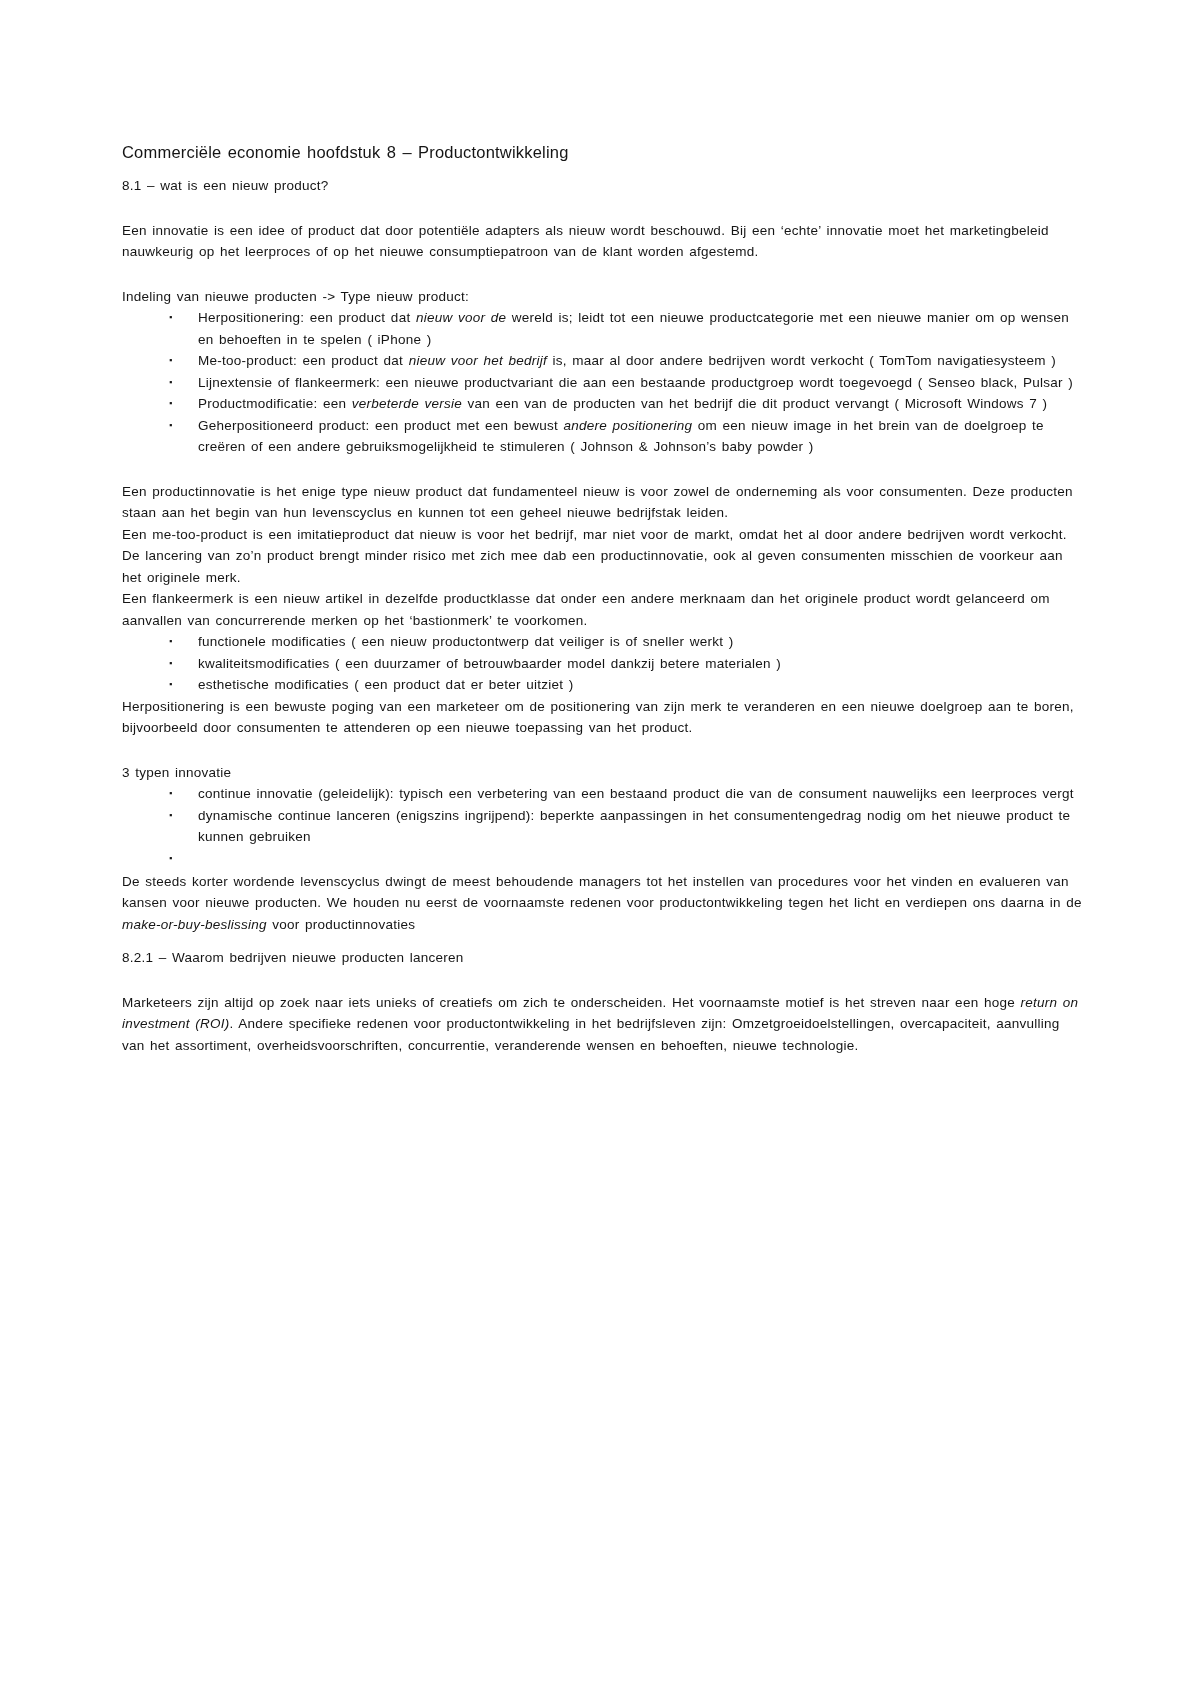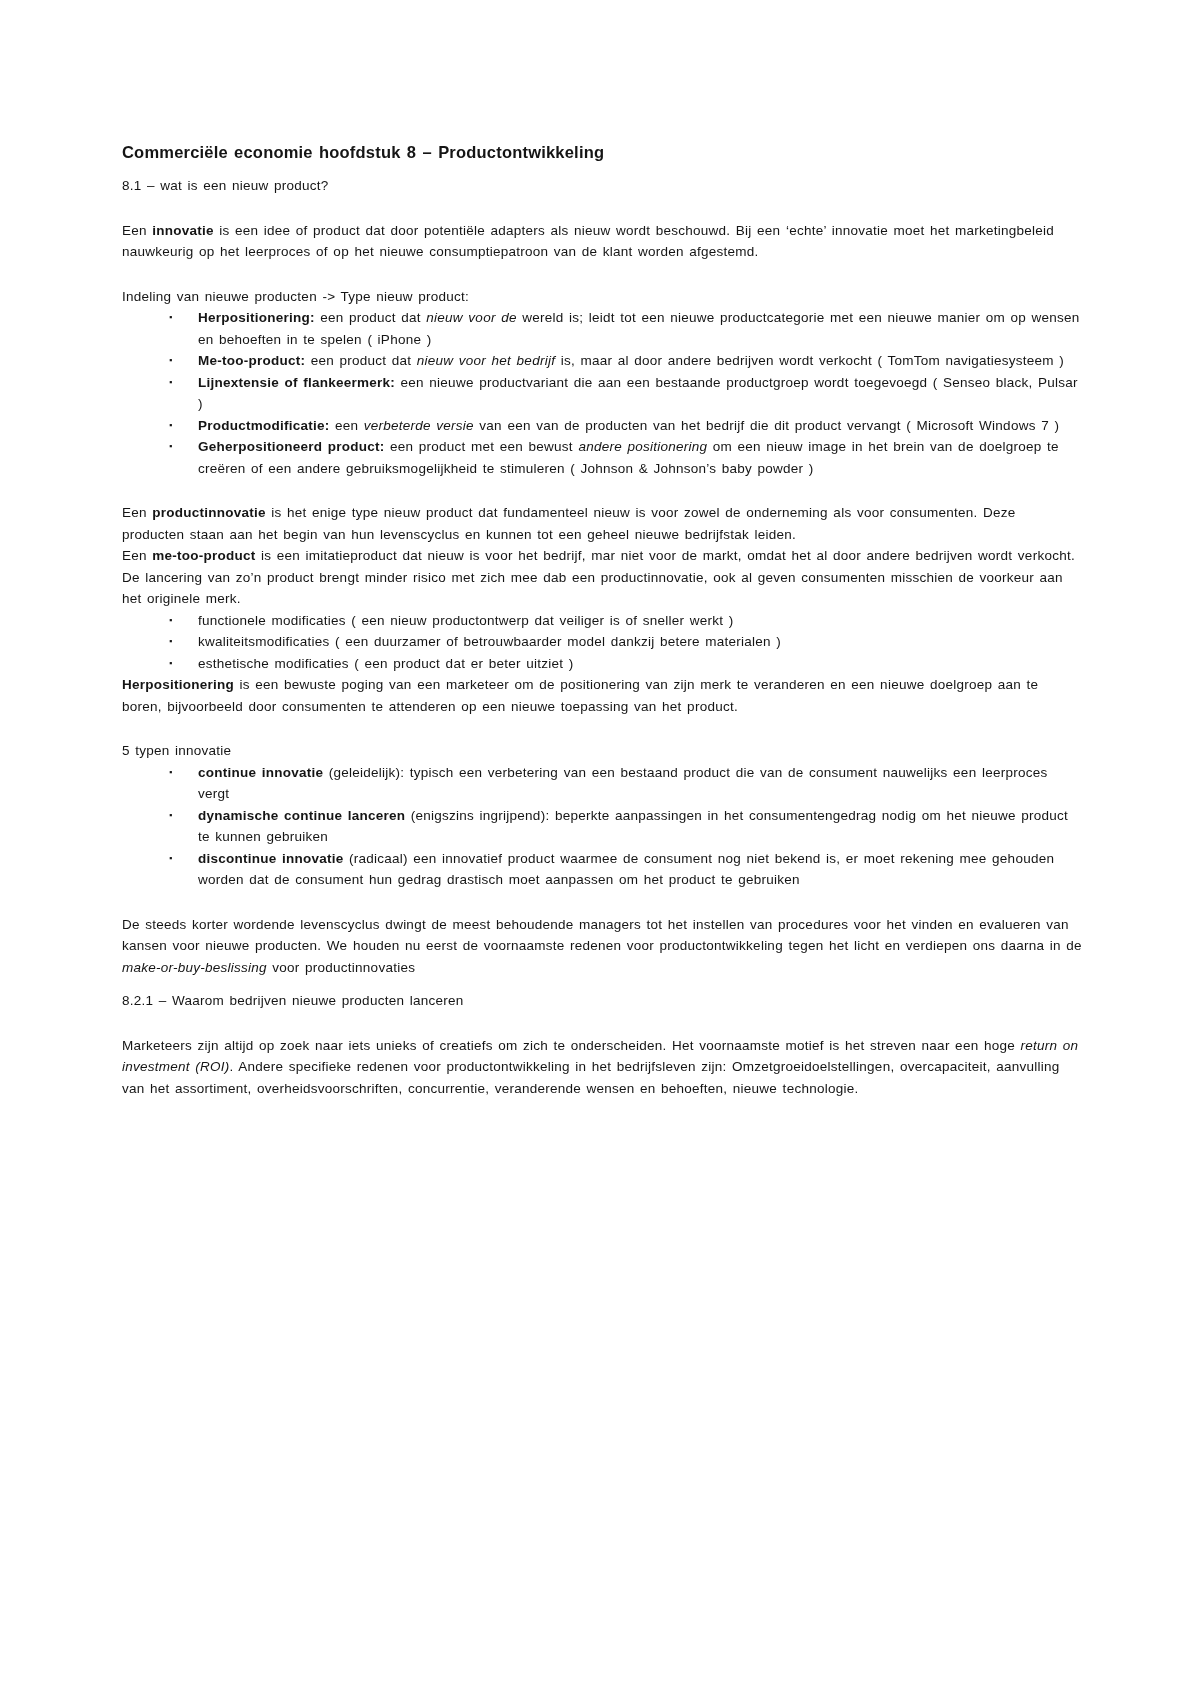--- a/index.html
+++ b/index.html
@@ -48,50 +48,51 @@
   }
   ul.bullet-list li { position: relative; }
   .bullet {
     position: absolute;
     left: -29px;
     top: 0;
     font-size: 9px;
     line-height: 21.5px;
     letter-spacing: 0;
   }
-  b { font-weight: bold; }
+  b { font-weight: normal; }
   i { }
 </style>
 </head>
 <body>
 
 <main class="page">
   <div>
       <h1 class="block title"><b>Commerciële economie hoofdstuk 8 – Productontwikkeling</b></h1>
       <h2 class="block heading"><span>8.1 – wat is een nieuw product?</span></h2>
       <p class="block paragraph"><span>Een </span><b>innovatie</b><span> is een idee of product dat door potentiële adapters als nieuw wordt beschouwd. Bij een ‘echte’ innovatie moet het marketingbeleid nauwkeurig op het leerproces of op het nieuwe consumptiepatroon van de klant worden afgestemd.</span></p>
       <p class="block paragraph"><span>Indeling van nieuwe producten -&gt; Type nieuw product:</span></p>
       <ul class="bullet-list block list tight">
         <li><span class="bullet">▪</span><span><b>Herpositionering:</b><span> een product dat </span><i>nieuw voor de</i><span> wereld is; leidt tot een nieuwe productcategorie met een nieuwe manier om op wensen en behoeften in te spelen ( iPhone )</span></span></li>
         <li><span class="bullet">▪</span><span><b>Me-too-product:</b><span> een product dat </span><i>nieuw voor het bedrijf</i><span> is, maar al door andere bedrijven wordt verkocht ( TomTom navigatiesysteem )</span></span></li>
         <li><span class="bullet">▪</span><span><b>Lijnextensie of flankeermerk:</b><span> een nieuwe productvariant die aan een bestaande productgroep wordt toegevoegd ( Senseo black, Pulsar )</span></span></li>
         <li><span class="bullet">▪</span><span><b>Productmodificatie:</b><span> een </span><i>verbeterde versie</i><span> van een van de producten van het bedrijf die dit product vervangt ( Microsoft Windows 7 )</span></span></li>
         <li><span class="bullet">▪</span><span><b>Geherpositioneerd product:</b><span> een product met een bewust </span><i>andere positionering</i><span> om een nieuw image in het brein van de doelgroep te creëren of een andere gebruiksmogelijkheid te stimuleren ( Johnson &amp; Johnson’s baby powder )</span></span></li>
       </ul>
       <p class="block paragraph"><span>Een </span><b>productinnovatie</b><span> is het enige type nieuw product dat fundamenteel nieuw is voor zowel de onderneming als voor consumenten. Deze producten staan aan het begin van hun levenscyclus en kunnen tot een geheel nieuwe bedrijfstak leiden.</span></p>
       <p class="block paragraph tight"><span>Een </span><b>me-too-product</b><span> is een imitatieproduct dat nieuw is voor het bedrijf, mar niet voor de markt, omdat het al door andere bedrijven wordt verkocht. De lancering van zo’n product brengt minder risico met zich mee dab een productinnovatie, ook al geven consumenten misschien de voorkeur aan het originele merk.</span></p>
+      <p class="block paragraph tight"><span>Een </span><b>flankeermerk</b><span> is een nieuw artikel in dezelfde productklasse dat onder een andere merknaam dan het originele product wordt gelanceerd om aanvallen van concurrerende merken op het ‘bastionmerk’ te voorkomen.</span></p>
       <ul class="bullet-list block list tight">
         <li><span class="bullet">▪</span><span><span>functionele modificaties ( een nieuw productontwerp dat veiliger is of sneller werkt )</span></span></li>
         <li><span class="bullet">▪</span><span><span>kwaliteitsmodificaties ( een duurzamer of betrouwbaarder model dankzij betere materialen )</span></span></li>
         <li><span class="bullet">▪</span><span><span>esthetische modificaties ( een product dat er beter uitziet )</span></span></li>
       </ul>
       <p class="block paragraph tight"><b>Herpositionering</b><span> is een bewuste poging van een marketeer om de positionering van zijn merk te veranderen en een nieuwe doelgroep aan te boren, bijvoorbeeld door consumenten te attenderen op een nieuwe toepassing van het product.</span></p>
-      <p class="block paragraph"><span>5 typen innovatie</span></p>
+      <p class="block paragraph"><span>3 typen innovatie</span></p>
       <ul class="bullet-list block list tight">
         <li><span class="bullet">▪</span><span><b>continue innovatie</b><span> (geleidelijk): typisch een verbetering van een bestaand product die van de consument nauwelijks een leerproces vergt</span></span></li>
         <li><span class="bullet">▪</span><span><b>dynamische continue lanceren</b><span> (enigszins ingrijpend): beperkte aanpassingen in het consumentengedrag nodig om het nieuwe product te kunnen gebruiken</span></span></li>
-        <li><span class="bullet">▪</span><span><b>discontinue innovatie</b><span> (radicaal) een innovatief product waarmee de consument nog niet bekend is, er moet rekening mee gehouden worden dat de consument hun gedrag drastisch moet aanpassen om het product te gebruiken</span></span></li>
+        <li><span class="bullet">▪</span></li>
       </ul>
       <p class="block paragraph"><span>De steeds korter wordende levenscyclus dwingt de meest behoudende managers tot het instellen van procedures voor het vinden en evalueren van kansen voor nieuwe producten. We houden nu eerst de voornaamste redenen voor productontwikkeling tegen het licht en verdiepen ons daarna in de </span><i>make-or-buy-beslissing</i><span> voor productinnovaties</span></p>
       <h2 class="block heading"><span>8.2.1 – Waarom bedrijven nieuwe producten lanceren</span></h2>
       <p class="block paragraph"><span>Marketeers zijn altijd op zoek naar iets unieks of creatiefs om zich te onderscheiden. Het voornaamste motief is het streven naar een hoge </span><i>return on investment (ROI)</i><span>. Andere specifieke redenen voor productontwikkeling in het bedrijfsleven zijn: Omzetgroeidoelstellingen, overcapaciteit, aanvulling van het assortiment, overheidsvoorschriften, concurrentie, veranderende wensen en behoeften, nieuwe technologie.</span></p>
     </div>
 </main>
 
 </body></html>

